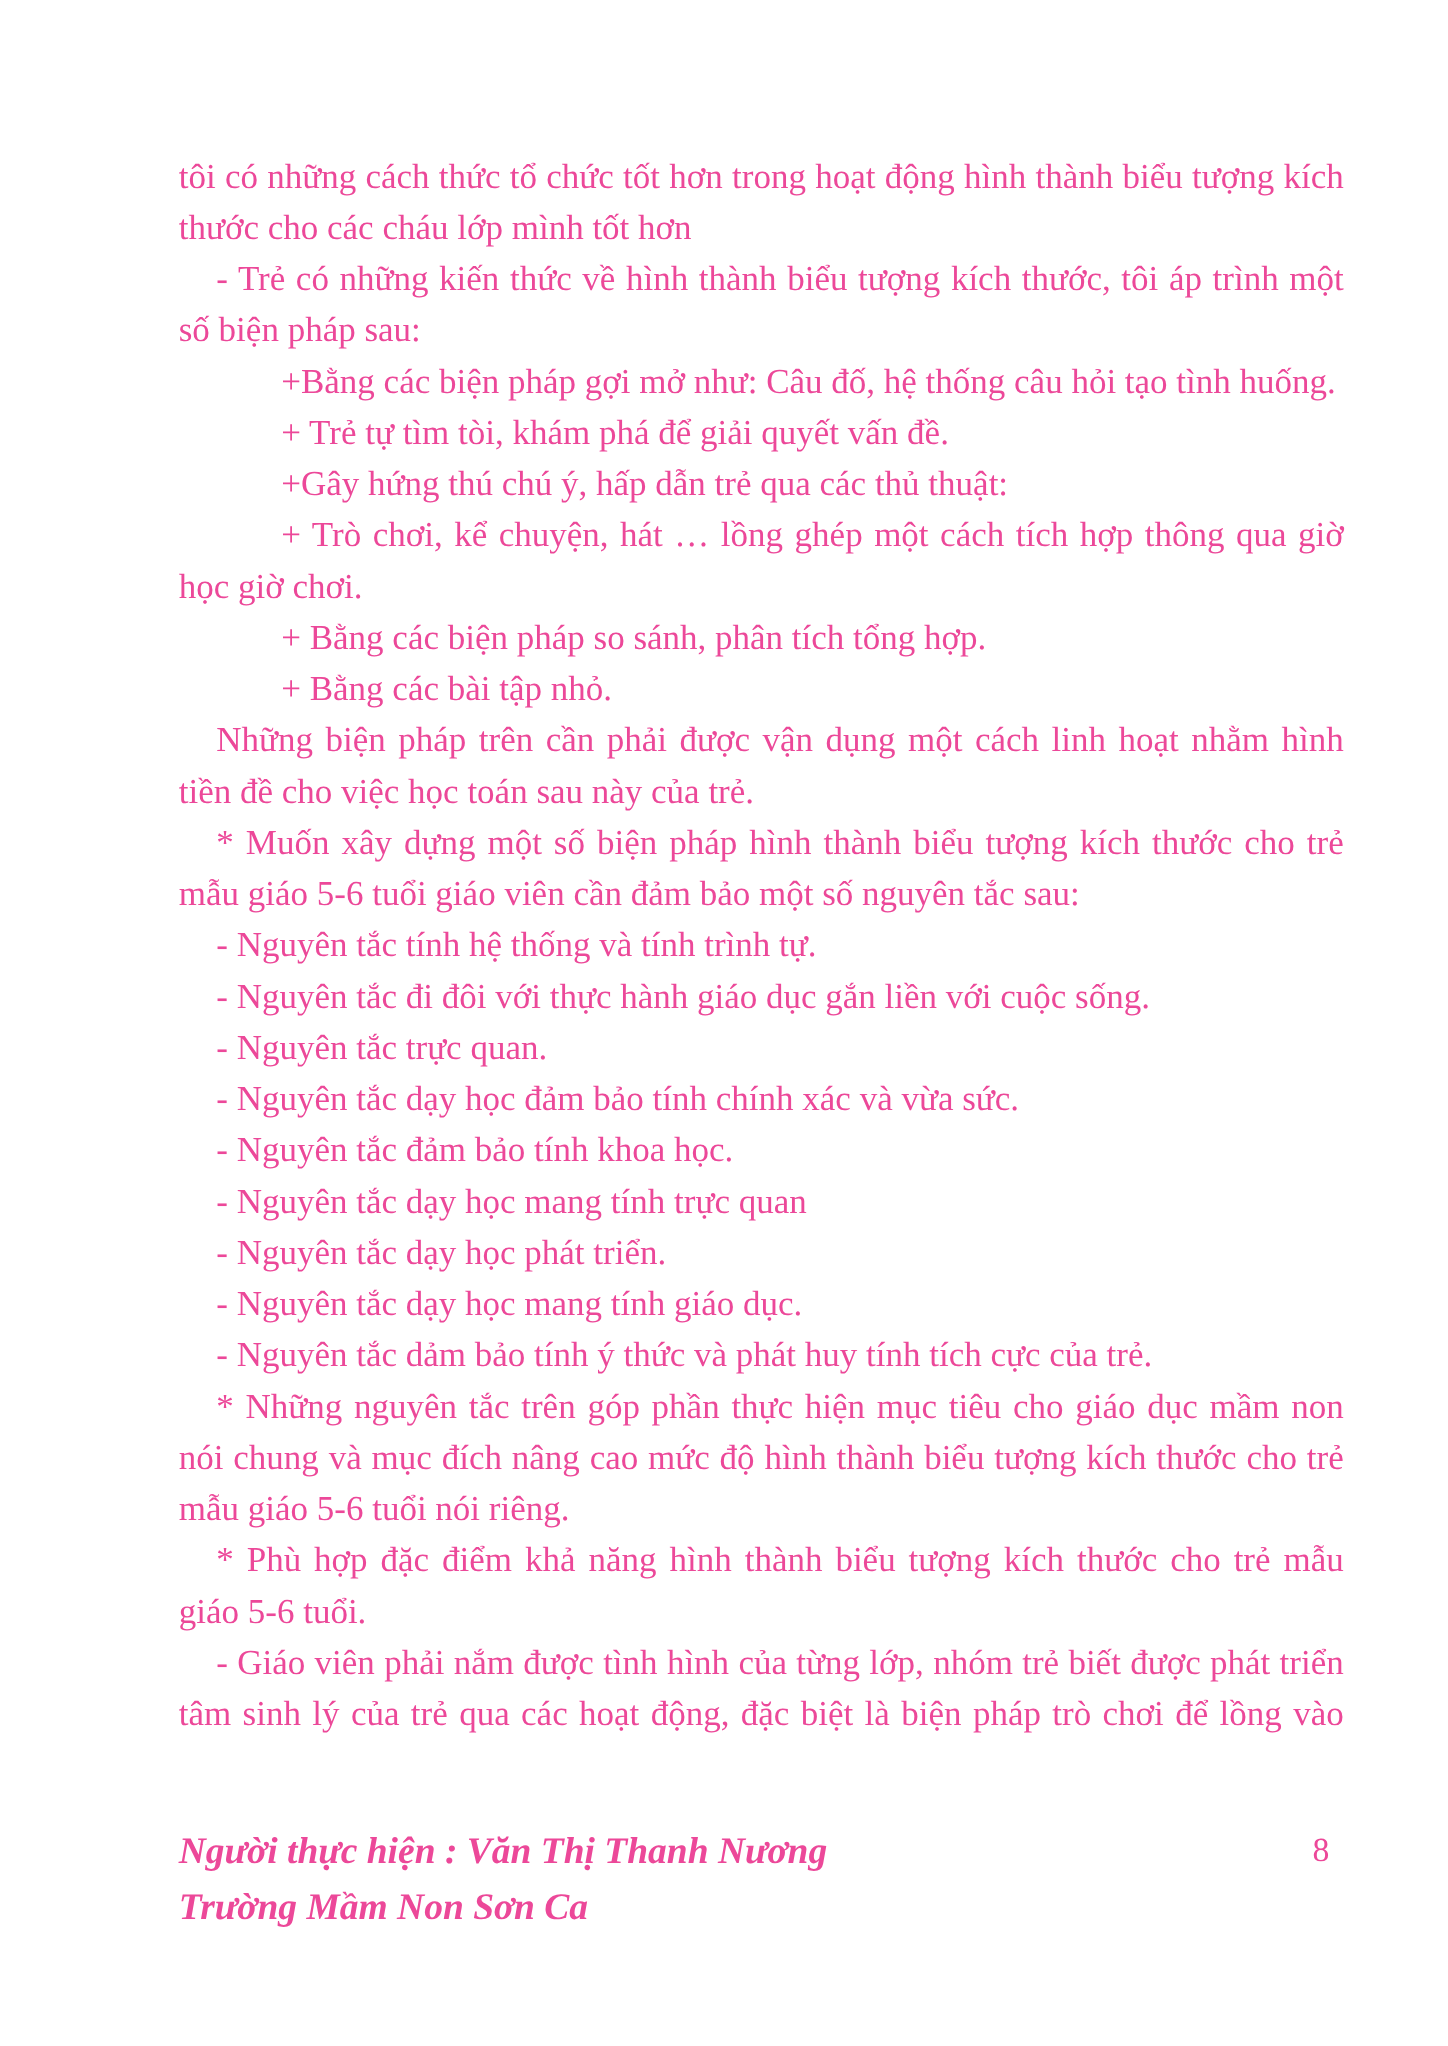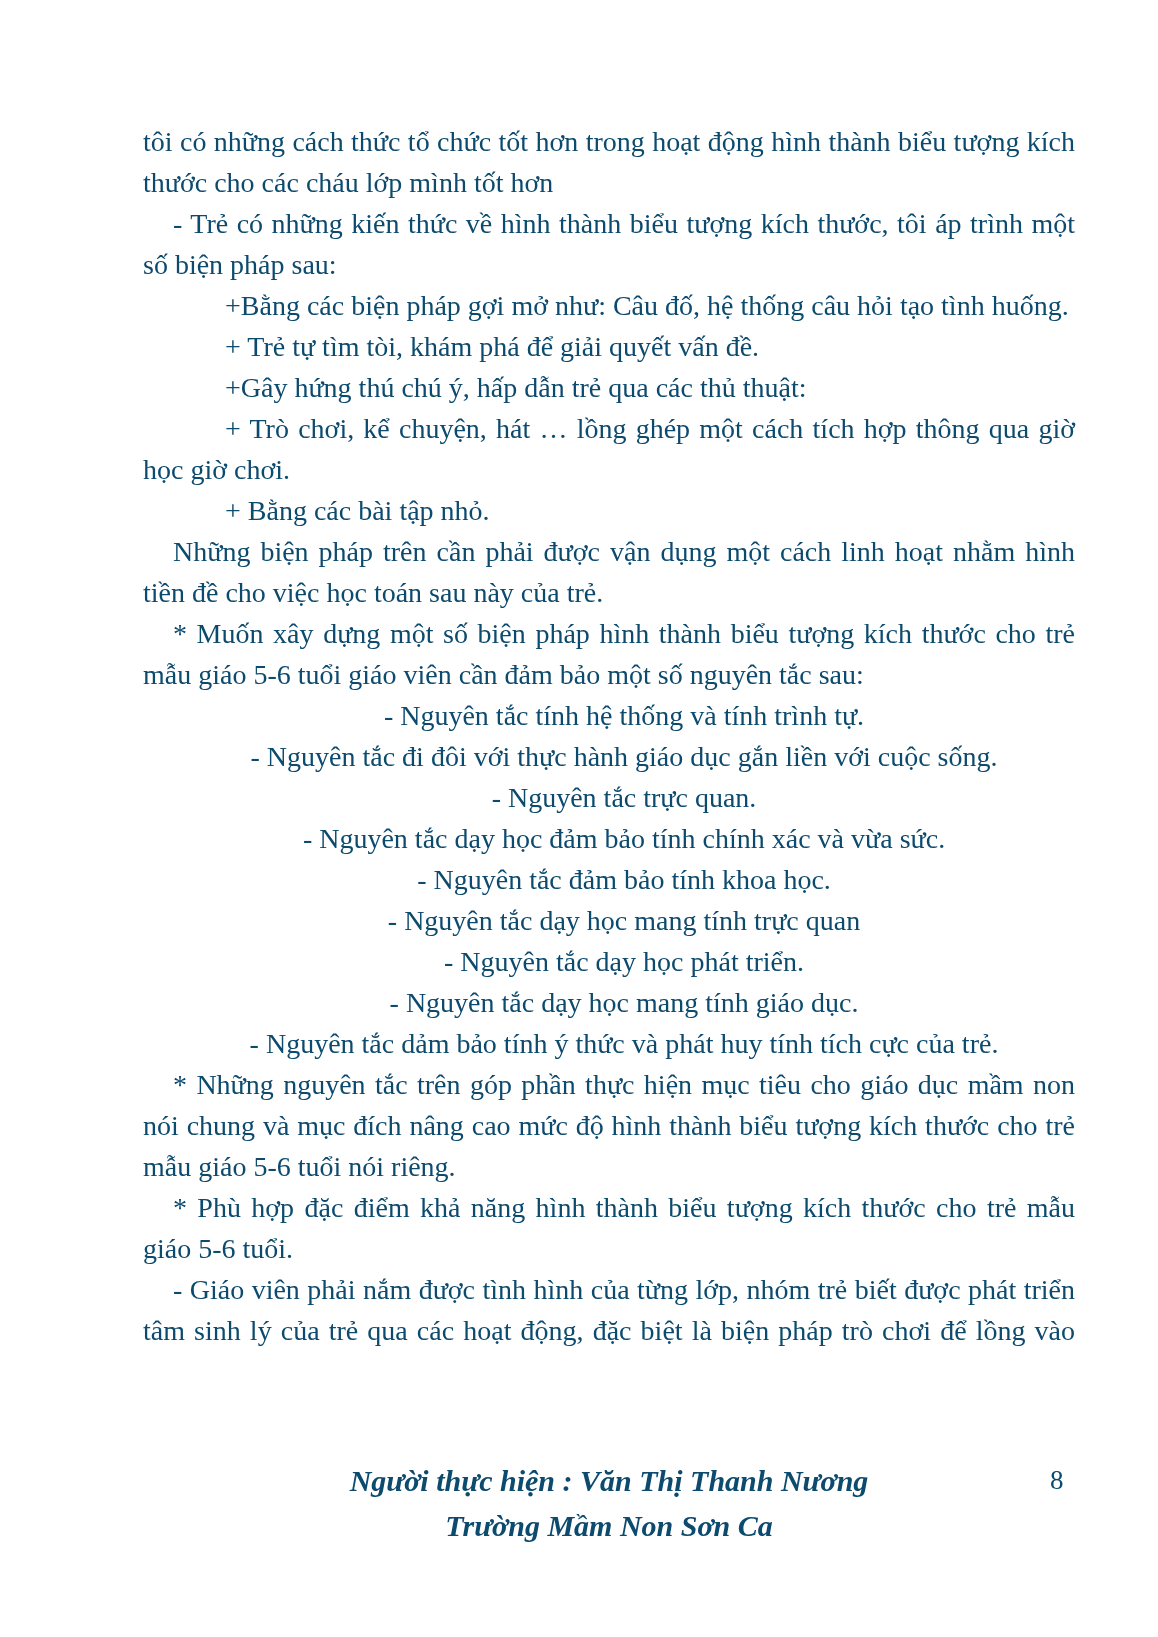--- a/index.html
+++ b/index.html
@@ -2,41 +2,40 @@
 <html><head>
 <meta charset="utf-8">
 <style>
   html, body { margin: 0; padding: 0; }
   .page {
     position: relative;
     width: 1158px;
     height: 1637px;
     background: #ffffff;
     font-family: "Liberation Serif", "DejaVu Serif", serif;
-    color: #0c4a6e;
+    color: #ec4899;
     overflow: hidden;
   }
   .doc-body {
     position: absolute;
     left: 143px;
     top: 121px;
     width: 932px;
     font-size: 28px;
     line-height: 41px;
   }
   .line { height: 41px; white-space: normal; }
   .line.j { text-align: justify; text-align-last: justify; }
-  .line.ip { padding-left: 30px; text-align: center; }
+  .line.ip { padding-left: 30px; }
   .line.it { padding-left: 82px; }
   .footer {
     position: absolute;
     left: 143px;
     top: 1458px;
     width: 932px;
-    text-align: center;
     font-weight: 700;
     font-style: italic;
     font-size: 30px;
     line-height: 45px;
   }
   .pagenum {
     position: absolute;
     left: 1050px;
     top: 1464px;
     font-size: 27px;
@@ -50,20 +49,21 @@
   <div class="doc-body" id="body-lines">
       <div class="line j">tôi có những cách thức tổ chức tốt hơn trong hoạt động hình thành biểu tượng kích</div>
       <div class="line">thước cho các cháu lớp mình tốt hơn</div>
       <div class="line ip j">- Trẻ có những kiến thức về hình thành biểu tượng kích thước, tôi áp trình một</div>
       <div class="line">số biện pháp sau:</div>
       <div class="line it">+Bằng các biện pháp gợi mở như: Câu đố, hệ thống câu hỏi tạo tình huống.</div>
       <div class="line it">+ Trẻ tự tìm tòi, khám phá để giải quyết vấn đề.</div>
       <div class="line it">+Gây hứng thú chú ý, hấp dẫn trẻ qua các thủ thuật:</div>
       <div class="line it j">+ Trò chơi, kể chuyện, hát … lồng ghép một cách tích hợp thông qua giờ</div>
       <div class="line">học giờ chơi.</div>
+      <div class="line it">+ Bằng các biện pháp so sánh, phân tích tổng hợp.</div>
       <div class="line it">+ Bằng các bài tập nhỏ.</div>
       <div class="line ip j">Những biện pháp trên cần phải được vận dụng một cách linh hoạt nhằm hình</div>
       <div class="line">tiền đề cho việc học toán sau này của trẻ.</div>
       <div class="line ip j">* Muốn xây dựng một số biện pháp hình thành biểu tượng kích thước cho trẻ</div>
       <div class="line">mẫu giáo 5-6 tuổi giáo viên cần đảm bảo một số nguyên tắc sau:</div>
       <div class="line ip">- Nguyên tắc tính hệ thống và tính trình tự.</div>
       <div class="line ip">- Nguyên tắc đi đôi với thực hành giáo dục gắn liền với cuộc sống.</div>
       <div class="line ip">- Nguyên tắc trực quan.</div>
       <div class="line ip">- Nguyên tắc dạy học đảm bảo tính chính xác và vừa sức.</div>
       <div class="line ip">- Nguyên tắc đảm bảo tính khoa học.</div>

